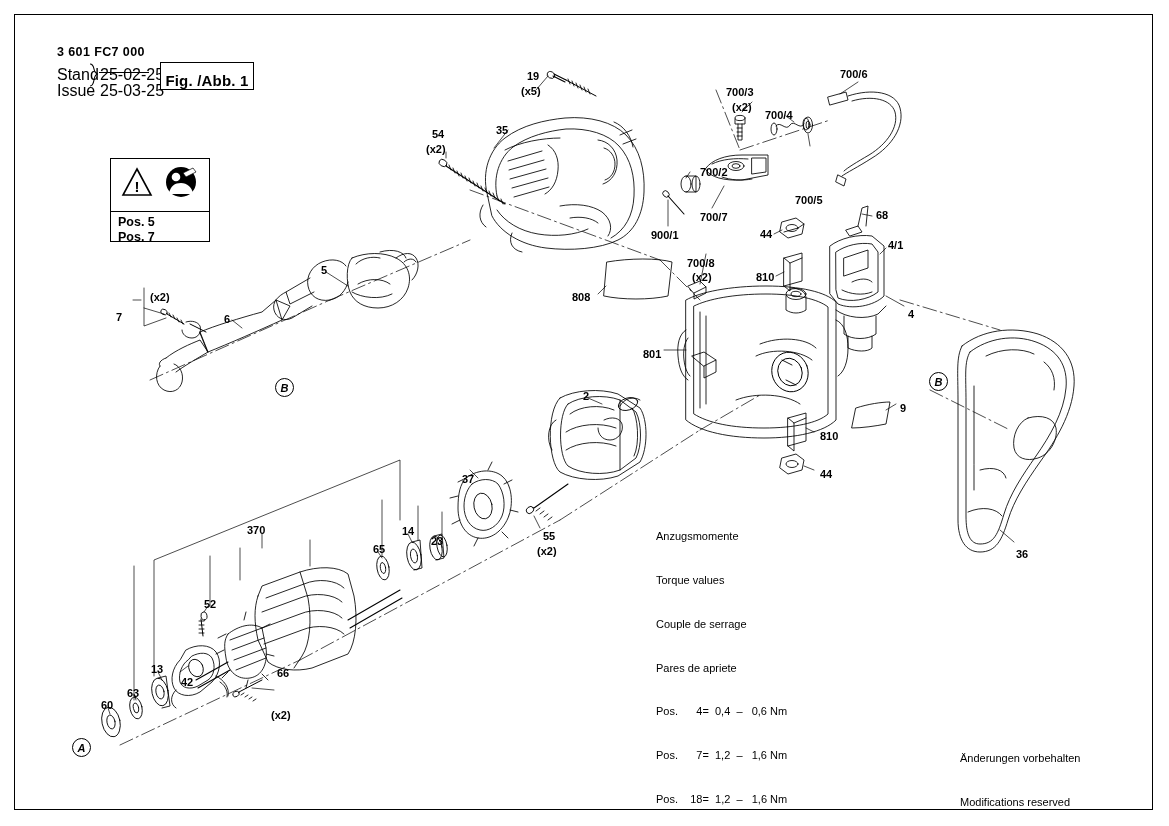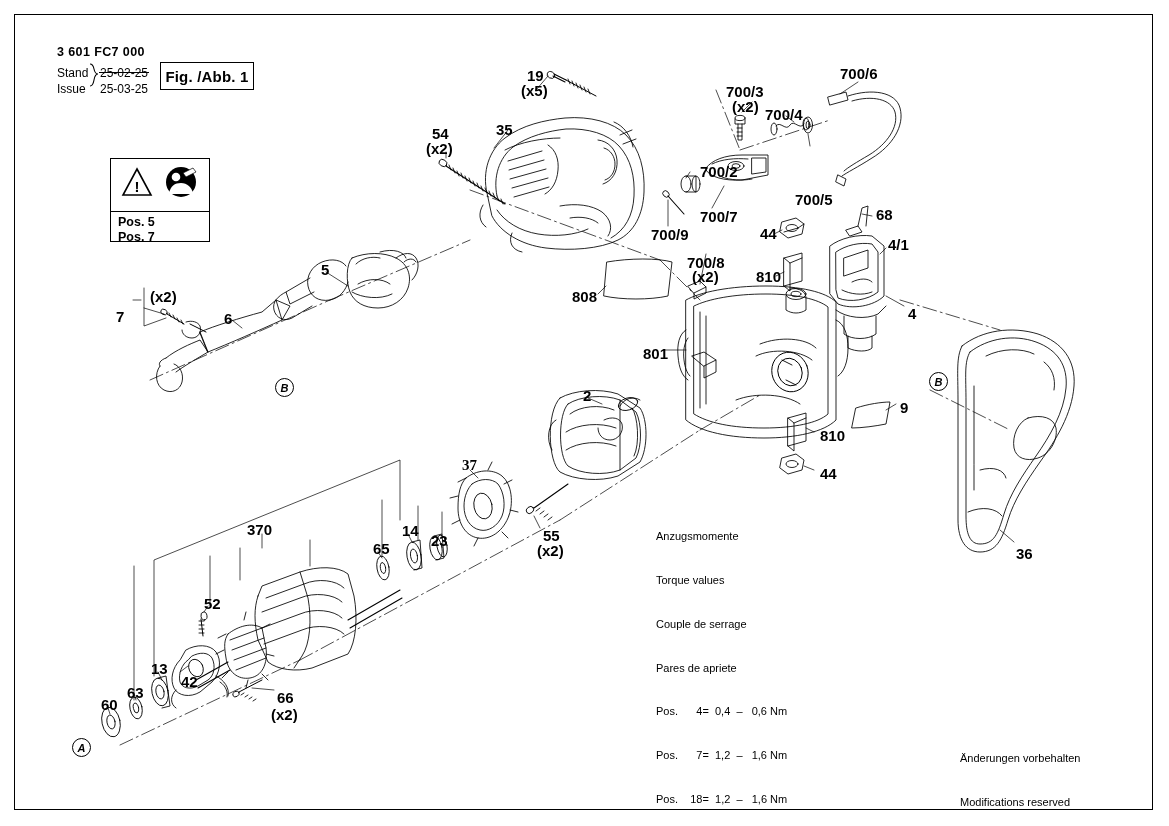--- a/index.html
+++ b/index.html
@@ -1,23 +1,23 @@
 <!DOCTYPE html>
 <html><head>
 <meta charset="utf-8">
 <style>
   html,body{margin:0;padding:0;background:#ffffff;}
   body{width:1169px;height:826px;font-family:"Liberation Sans",sans-serif;color:#000;}
   #sheet{position:relative;width:1169px;height:826px;overflow:hidden;}
   .frame{position:absolute;left:14px;top:14px;width:1139px;height:796px;border:1.5px solid #000;box-sizing:border-box;}
-  .lbl{position:absolute;font-size:15px;font-weight:bold;white-space:pre;line-height:12px;}
-  .hdr{position:absolute;font-size:12px;white-space:pre;}
+  .lbl{position:absolute;font-size:11px;font-weight:bold;white-space:pre;line-height:12px;}
+  .hdr{position:absolute;font-size:16px;white-space:pre;}
   .hdr.num{font-size:12.5px;letter-spacing:.4px;}
   .strike{position:absolute;height:1px;background:#000;}
-  .figbox{position:absolute;border:1.6px solid #000;background:#fff;display:flex;align-items:center;justify-content:center;}
+  .figbox{position:absolute;border:1.6px solid #000;background:#fff;display:flex;align-items:flex-end;justify-content:center;}
   .figbox span{font-size:15px;font-weight:bold;letter-spacing:.2px;}
   .warnbox{position:absolute;border:1.4px solid #000;background:#fff;}
   .warnbox .posline{font-size:12.5px;font-weight:bold;padding-left:7px;line-height:15px;}
   .warnsep{height:1.2px;background:#000;margin:4px 0 3px 0;}
   .torque{position:absolute;font-size:11px;line-height:14.6px;white-space:pre;font-family:"Liberation Sans",sans-serif;}
   .torque .hd{font-size:11px;}
   .mods{position:absolute;font-size:11px;line-height:14.6px;white-space:pre;text-align:left;}
   svg{position:absolute;left:0;top:0;}
   .circ{position:absolute;border:1.3px solid #000;border-radius:50%;display:flex;align-items:center;justify-content:center;font-size:11px;font-style:italic;font-weight:bold;background:#fff;}
 </style>
@@ -346,52 +346,52 @@
   <div class="lbl" style="left:432px;top:128px;">54</div>
   <div class="lbl" style="left:426px;top:143px;">(x2)</div>
   <div class="lbl" style="left:496px;top:124px;">35</div>
   <div class="lbl" style="left:726px;top:86px;">700/3</div>
   <div class="lbl" style="left:732px;top:101px;">(x2)</div>
   <div class="lbl" style="left:765px;top:109px;text-align:right;">700/4</div>
   <div class="lbl" style="left:840px;top:68px;">700/6</div>
   <div class="lbl" style="left:795px;top:154px;margin-top:40px;">700/5</div>
   <div class="lbl" style="left:668px;top:166px;margin-left:32px;">700/2</div>
   <div class="lbl" style="left:700px;top:211px;">700/7</div>
-  <div class="lbl" style="left:651px;top:229px;">700/9</div>
+  <div class="lbl" style="left:651px;top:229px;">900/1</div>
   <div class="lbl" style="left:687px;top:257px;">700/8</div>
   <div class="lbl" style="left:692px;top:271px;">(x2)</div>
   <div class="lbl" style="left:572px;top:291px;">808</div>
   <div class="lbl" style="left:760px;top:228px;">44</div>
   <div class="lbl" style="left:756px;top:271px;">810</div>
   <div class="lbl" style="left:876px;top:209px;">68</div>
   <div class="lbl" style="left:888px;top:239px;">4/1</div>
   <div class="lbl" style="left:908px;top:308px;">4</div>
   <div class="lbl" style="left:643px;top:348px;">801</div>
   <div class="lbl" style="left:900px;top:402px;">9</div>
   <div class="lbl" style="left:820px;top:430px;">810</div>
   <div class="lbl" style="left:820px;top:468px;">44</div>
   <div class="lbl" style="left:1016px;top:548px;">36</div>
   <div class="lbl" style="left:321px;top:264px;">5</div>
   <div class="lbl" style="left:150px;top:291px;">(x2)</div>
   <div class="lbl" style="left:116px;top:311px;">7</div>
   <div class="lbl" style="left:224px;top:313px;">6</div>
   <div class="lbl" style="left:583px;top:390px;">2</div>
-  <div class="lbl" style="left:462px;top:459px;font-family:Liberation Serif, serif;">37</div>
+  <div class="lbl" style="left:462px;top:473px;">37</div>
   <div class="lbl" style="left:543px;top:530px;">55</div>
   <div class="lbl" style="left:537px;top:545px;">(x2)</div>
   <div class="lbl" style="left:431px;top:535px;">23</div>
   <div class="lbl" style="left:402px;top:525px;">14</div>
   <div class="lbl" style="left:373px;top:543px;">65</div>
   <div class="lbl" style="left:247px;top:524px;">370</div>
   <div class="lbl" style="left:204px;top:598px;">52</div>
   <div class="lbl" style="left:181px;top:676px;">42</div>
   <div class="lbl" style="left:151px;top:663px;">13</div>
   <div class="lbl" style="left:127px;top:687px;">63</div>
   <div class="lbl" style="left:101px;top:699px;">60</div>
-  <div class="lbl" style="left:277px;top:692px;">66</div>
+  <div class="lbl" style="left:277px;top:667px;">66</div>
   <div class="lbl" style="left:271px;top:709px;">(x2)</div>
 
   <div class="circ" style="left:275px;top:378px;width:17px;height:17px;">B</div>
   <div class="circ" style="left:929px;top:372px;width:17px;height:17px;">B</div>
   <div class="circ" style="left:72px;top:738px;width:17px;height:17px;">A</div>
 
   <div class="torque" style="left:656px;top:500px;">
     <div class="hd">Anzugsmomente</div>
     <div class="hd">Torque values</div>
     <div class="hd">Couple de serrage</div>

